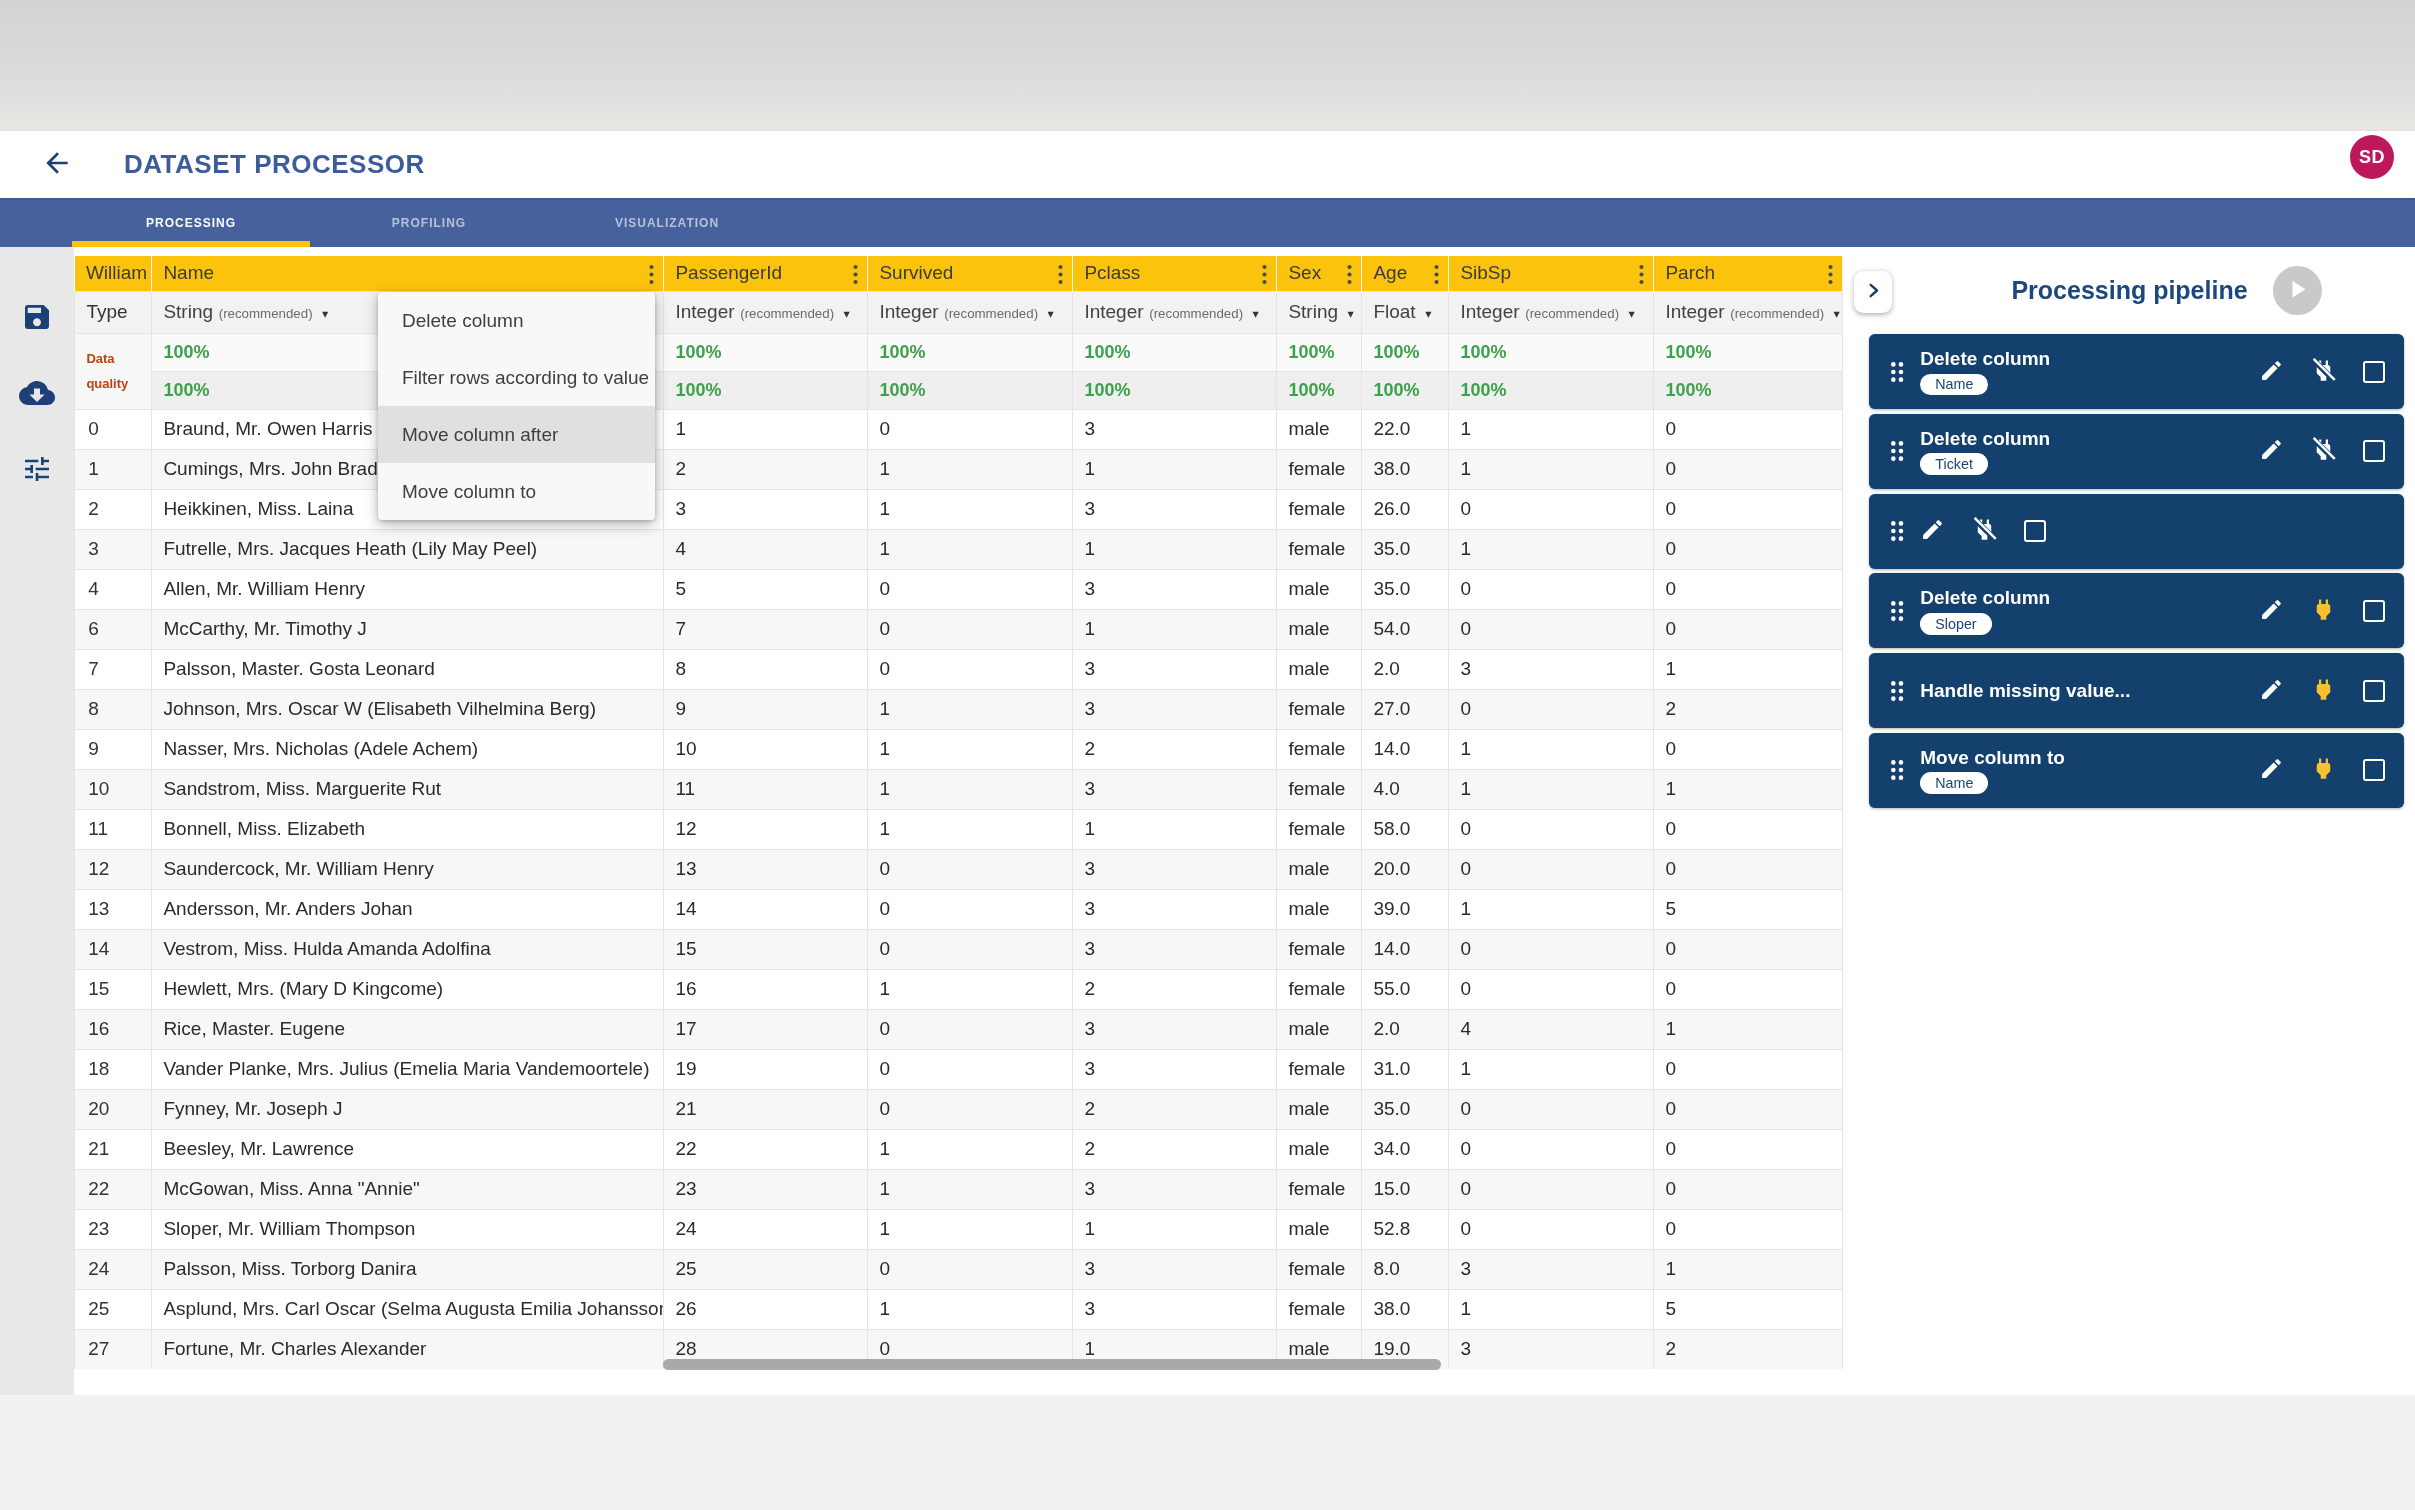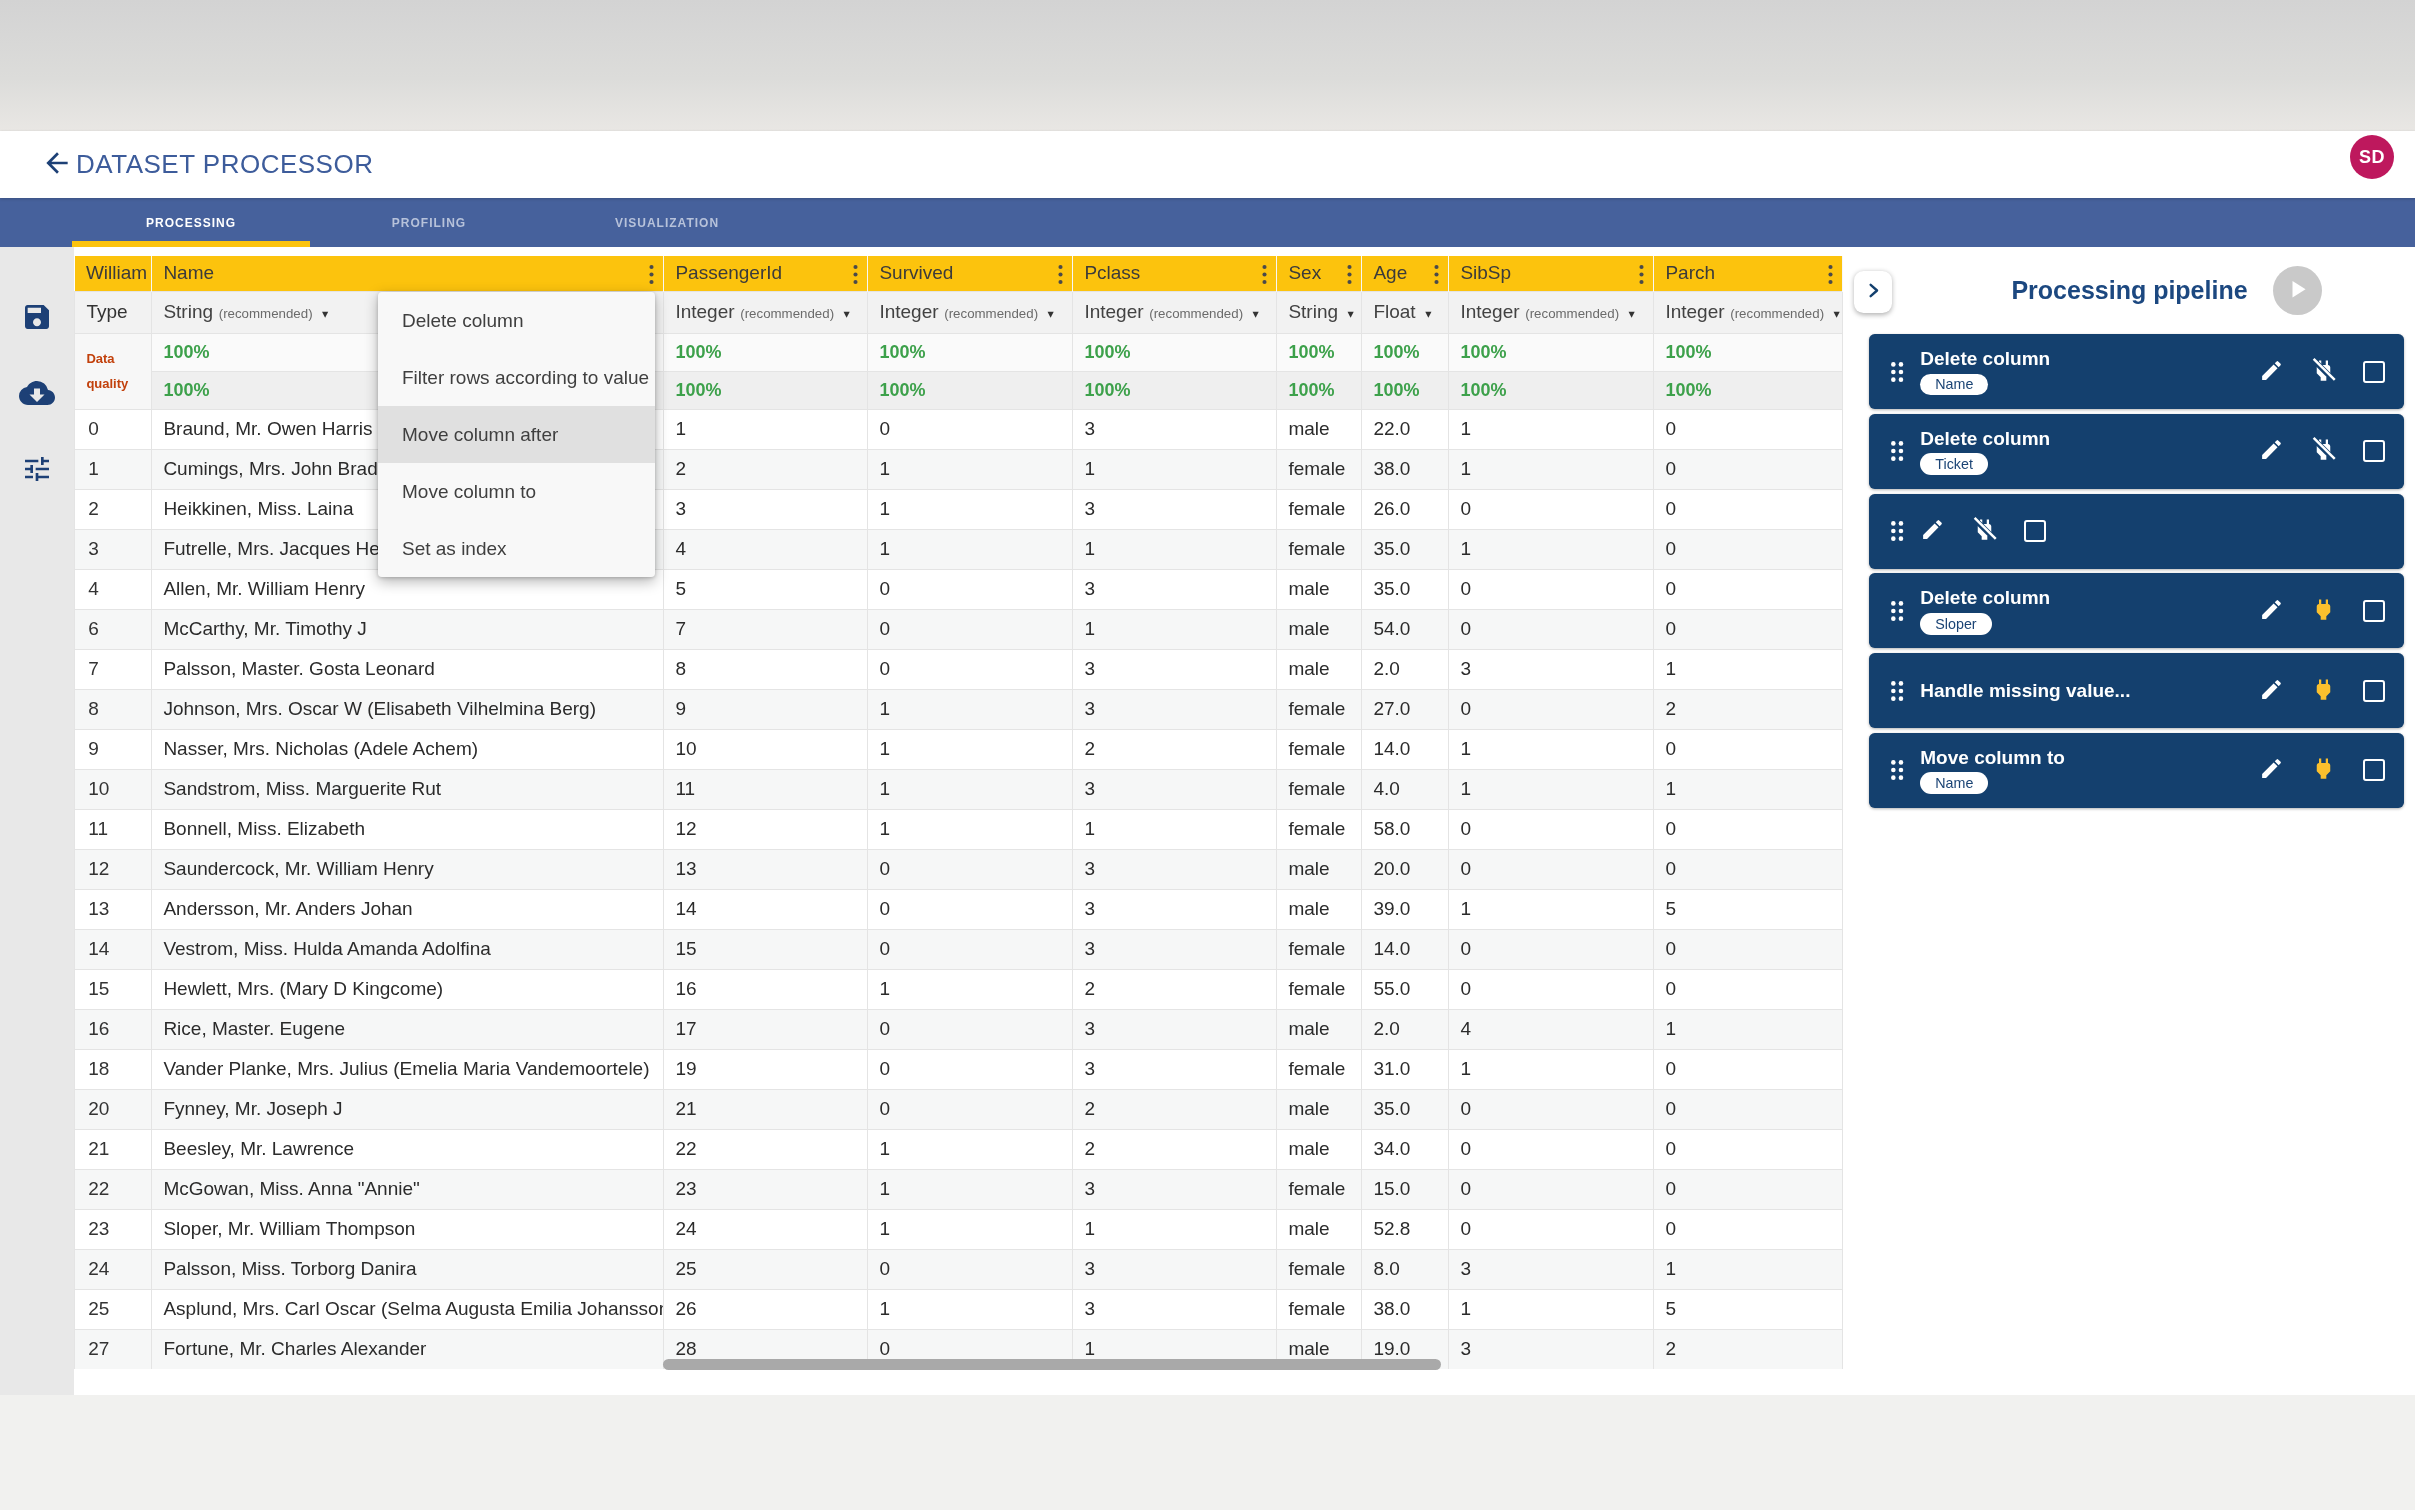--- a/index.html
+++ b/index.html
@@ -14,21 +14,21 @@
   .top-strip  { position:absolute; left:0; top:0; width:2416px; height:131px;
                 background:linear-gradient(180deg,#d3d3d3 0%,#dcdcda 60%,#e9e7e4 100%); }
   .bottom-strip{ position:absolute; left:0; top:1395px; width:2416px; height:115px;
                 background:#f1f1ef; }
   
   .appbar { position:absolute; left:0; top:131px; width:2416px; height:67px;
             background:#ffffff; box-shadow:0 1px 2.9px rgba(0,0,0,.18); z-index:5;
             display:flex; align-items:center; }
   .back-btn { margin-left:38px; width:38px; height:38px; display:flex; align-items:center;
               justify-content:center; cursor:pointer; background:none; border:none; }
-  .app-title { font-size:26px; font-weight:400; letter-spacing:0.5px;
+  .app-title { margin-left:48px; font-size:26px; font-weight:700; letter-spacing:0.5px;
                color:#3d5c9b; }
   .avatar { position:absolute; right:22px; top:4px; width:44px; height:44px; border-radius:50%;
             background:#be185d; color:#ffffff; font-size:18px; font-weight:bold;
             display:flex; align-items:center; justify-content:center; letter-spacing:0.5px; }
   
   .tabbar { position:absolute; left:0; top:198px; width:2416px; height:49px; background:#46619c;
             z-index:4; }
   .tabs { position:absolute; left:72px; top:0; height:49px; display:flex; }
   .tab { width:238px; height:49px; background:none; border:none; position:relative;
          font-family:"Liberation Sans", sans-serif;
@@ -650,21 +650,20 @@
 
     <li class="ctx-item">Delete column</li>
 
     <li class="ctx-item">Filter rows according to value</li>
 
     <li class="ctx-item active">Move column after</li>
 
     <li class="ctx-item">Move column to</li>
 
 
-    <li class="ctx-item">Set as index</li>
   </ul>
 
 <div class="pipeline">
   <button class="collapse-btn">
     <span>
       <svg width="17" height="17" viewBox="0 0 24 24">
           <path fill="none" stroke="#14406e" stroke-width="3.4" stroke-linecap="round" stroke-linejoin="round" d="M8 4l9 8-9 8"></path>
         </svg>
     </span>
   </button>

